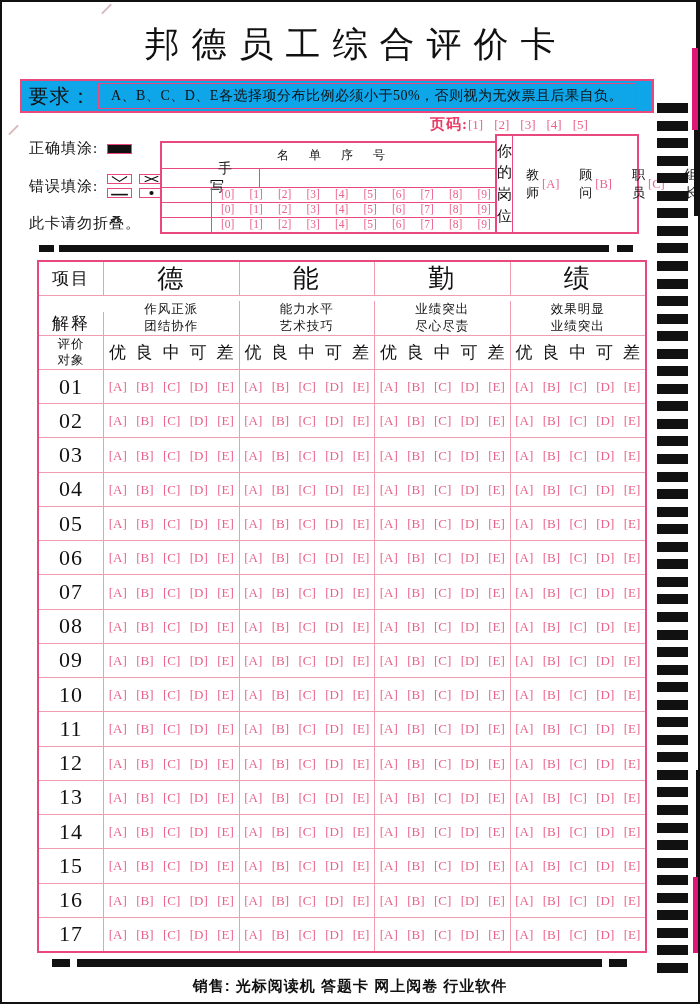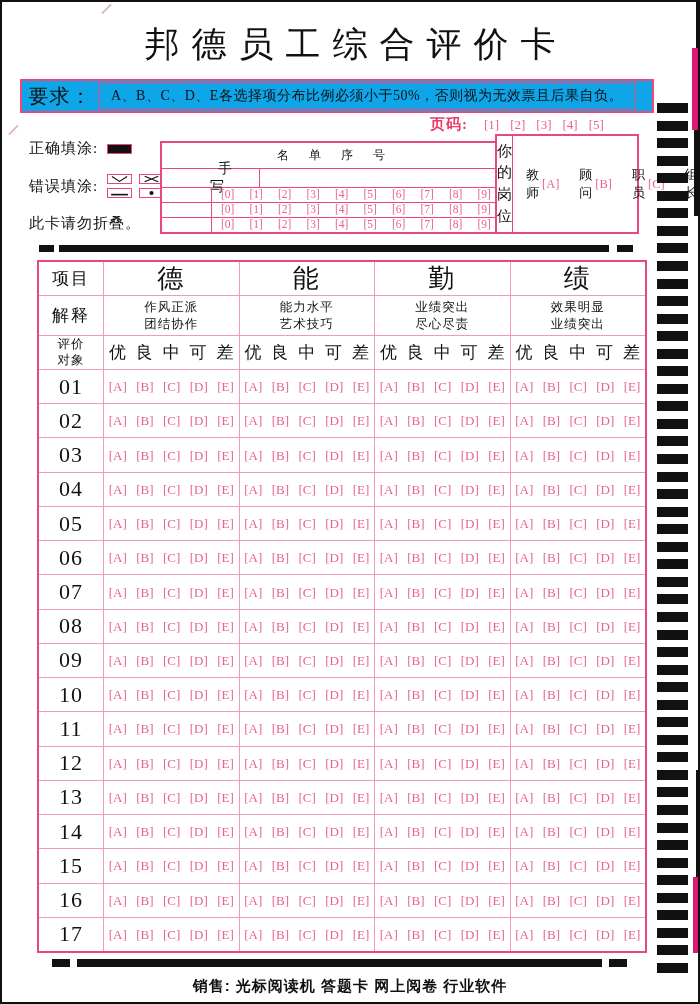--- a/index.html
+++ b/index.html
@@ -22,21 +22,21 @@
   .title{position:absolute;top:19px;left:0;width:100%;text-align:center;
          font-size:35px;letter-spacing:12px;text-indent:12px;}
   
   .req{position:absolute;left:18px;top:77px;width:634px;height:34px;
        border:2px solid var(--accent);display:flex;background:#0ea5e9;}
   .req-label{width:76px;display:flex;align-items:center;justify-content:center;
              font-size:20px;letter-spacing:1px;}
   .req-inner{flex:1;border:1px solid var(--accent);margin:2px 16px 2px 0;
              display:flex;align-items:center;justify-content:center;font-size:14px;letter-spacing:0.5px;}
   
-  .pagecode{position:absolute;left:428px;top:113px;display:flex;align-items:center;gap:16px;}
+  .pagecode{position:absolute;left:428px;top:113px;display:flex;align-items:center;}
   .pagecode-label{color:var(--pagecode);font-weight:bold;font-size:15px;letter-spacing:1px;}
   .pagecode-bubbles{display:flex;gap:11px;}
   
   .bubble{color:var(--bubble);font-size:13px;line-height:1;white-space:nowrap;}
   .bubble.sm{font-size:11.5px;}
   
   .fg{position:absolute;left:27px;font-size:15px;letter-spacing:1px;display:flex;align-items:center;}
   .fg-correct{top:137px;}
   .correct-rect{width:25px;height:10px;background:#111;border:1px solid var(--accent);margin-left:9px;}
   .fg-wrong{top:172px;align-items:center;}
@@ -73,21 +73,21 @@
   .bar-top-d2{left:615px;top:243px;width:16px;height:7px;}
   .bar-bot-d1{left:50px;top:957px;width:18px;height:8px;}
   .bar-bot-m {left:75px;top:957px;width:525px;height:8px;}
   .bar-bot-d2{left:607px;top:957px;width:18px;height:8px;}
   
   .main-table{position:absolute;left:35px;top:258px;width:610px;height:693px;
               border:2px solid var(--accent);display:flex;flex-direction:column;background:#fff;}
   .t-row{display:flex;border-bottom:1px solid var(--grid);min-height:0;}
   .t-row:last-child{border-bottom:none;}
   .r-head1{flex:none;height:34px;}
-  .r-head2{flex:none;height:40px;}
+  .r-head2{flex:none;height:40px;align-items:flex-end;}
   .r-head3{flex:none;height:34px;}
   .r-data{flex:1;}
   .t-cell{border-right:1px solid var(--grid);display:flex;align-items:center;justify-content:center;min-width:0;}
   .t-cell:last-child{border-right:none;}
   .t-left{width:65px;flex:none;}
   .t-cat{flex:1;}
   .cat-name{font-size:26px;letter-spacing:2px;}
   .head-label{font-size:17px;letter-spacing:2px;}
   .explain{flex-direction:column;justify-content:center;font-size:12.5px;line-height:1.35;letter-spacing:1px;}
   .target{flex-direction:column;font-size:12.5px;line-height:1.25;letter-spacing:1px;}

